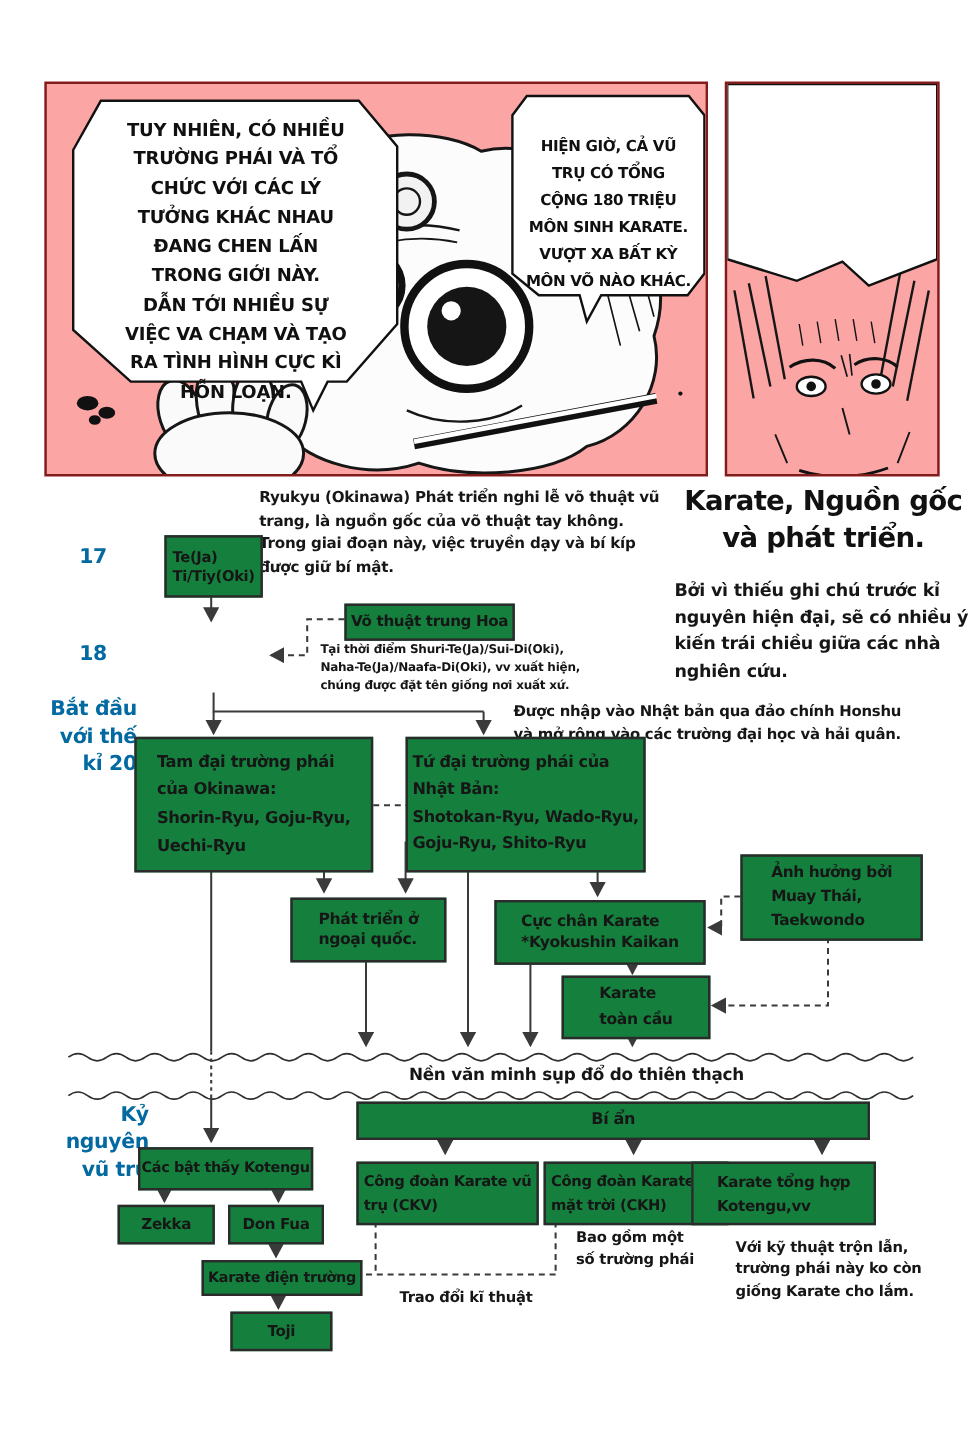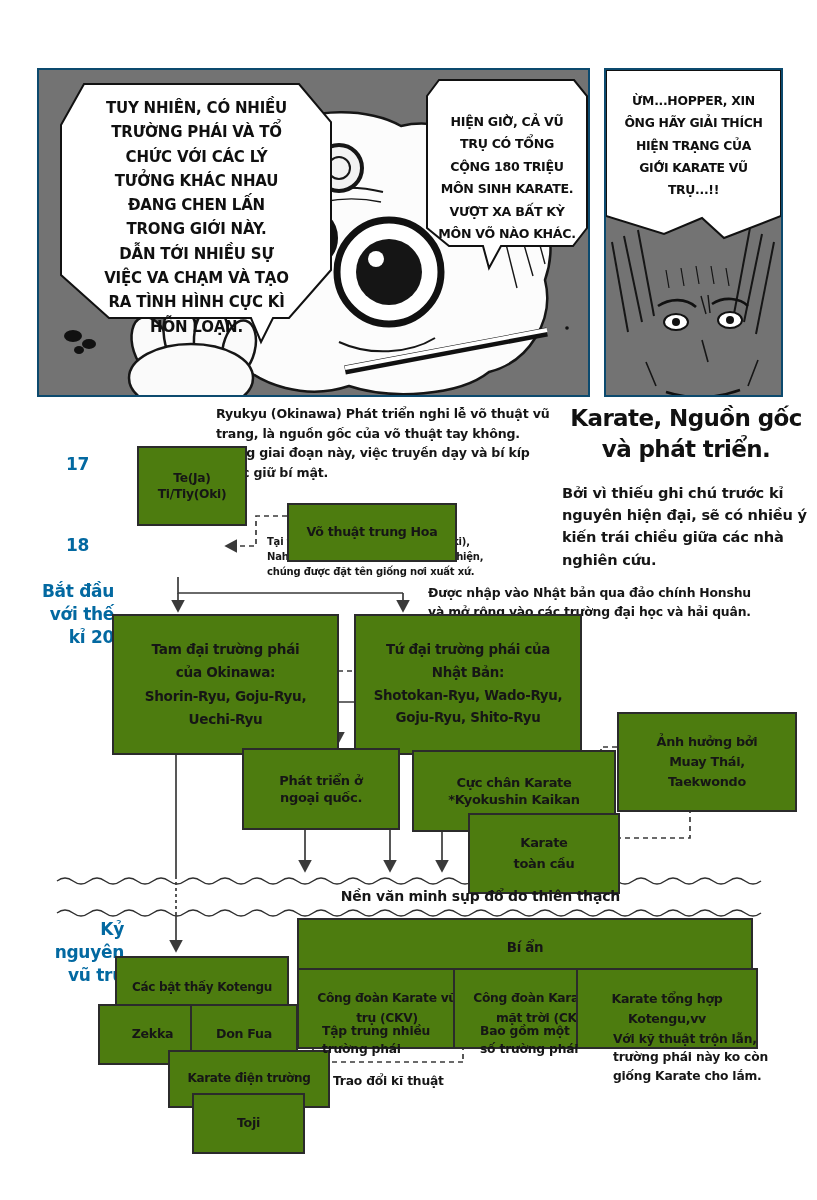--- a/index.html
+++ b/index.html
@@ -1,22 +1,22 @@
 <!DOCTYPE html>
 <html><head>
 <meta charset="utf-8">
 <style>
   html,body{margin:0;padding:0;background:#fff}
   #page{position:relative;width:817px;height:1200px;background:#fff;overflow:hidden;
         font-family:"DejaVu Sans",sans-serif;color:#1c1c1c}
-  .panel{position:absolute;border:2px solid #0c4a6e;background:#737373;overflow:hidden}
+  .panel{position:absolute;border:2px solid #7f1d1d;background:#fca5a5;overflow:hidden}
   .btext{position:absolute;font-weight:bold;text-align:center;white-space:pre-line;color:#101010;z-index:5}
-  .box{position:absolute;border:2px solid #2b2b2b;background:#4d7c0f;display:flex;align-items:center;
-       justify-content:center;text-align:center;font-weight:bold;white-space:pre-line;z-index:3;
-       color:#161616;line-height:1.32;letter-spacing:-0.3px;padding:14px}
+  .box{position:absolute;border:2px solid #2b2b2b;background:#15803d;display:flex;align-items:center;
+       justify-content:center;text-align:left;font-weight:bold;white-space:pre-line;z-index:3;
+       color:#161616;line-height:1.32;letter-spacing:-0.3px;padding:0}
   .note{position:absolute;font-weight:bold;color:#161616;white-space:pre-line;z-index:3;
         line-height:1.5;letter-spacing:-0.2px}
   .era{position:absolute;font-weight:bold;color:#0369a1;text-align:right;white-space:pre-line;
        z-index:3;font-size:17px;line-height:1.35;letter-spacing:-0.3px}
   .title{position:absolute;font-weight:bold;color:#111;text-align:center;white-space:pre-line;
          font-size:23px;line-height:1.35;letter-spacing:-0.6px;z-index:3}
   svg{position:absolute;left:0;top:0}
   #connectors{z-index:1;pointer-events:none}
   .ln{stroke:#3a3a3a;stroke-width:1.7;fill:none}
   .dash{stroke:#3a3a3a;stroke-width:1.7;fill:none;stroke-dasharray:5 4}
@@ -103,25 +103,20 @@
       <path d="M106,234 C118,226 134,228 142,236" fill="none" stroke="#111" stroke-width="2.6"></path>
       <ellipse cx="70" cy="252" rx="12" ry="8" fill="#fff" stroke="#111" stroke-width="2"></ellipse>
       <circle cx="70" cy="252" r="4" fill="#111"></circle>
       <ellipse cx="124" cy="250" rx="12" ry="8" fill="#fff" stroke="#111" stroke-width="2"></ellipse>
       <circle cx="124" cy="250" r="4" fill="#111"></circle>
       <path d="M95,226 l5,18 M102,225 l2,18" stroke="#161616" stroke-width="1.4"></path>
       <path d="M96,270 l6,22" stroke="#161616" stroke-width="1.6" fill="none"></path>
       <path d="M40,292 l10,24 M152,290 l-10,26" stroke="#161616" stroke-width="1.6"></path>
       <path d="M60,322 C85,330 112,328 134,320" fill="none" stroke="#111" stroke-width="2.4"></path>
     </svg>
-    <div class="btext" style="left:7px;top:20px;width:161px;font-size:12.4px;line-height:1.8;letter-spacing:-0.3px">ỪM...HOPPER, XIN
-ÔNG HÃY GIẢI THÍCH
-HIỆN TRẠNG CỦA
-GIỚI KARATE VŨ
-TRỤ...!!</div>
   </div>
 
   <svg id="connectors" width="817" height="1200" viewBox="0 0 817 1200">
     <defs>
       <marker id="arr" markerWidth="9" markerHeight="9" refX="6.5" refY="4" orient="auto">
         <path d="M0,0 L7.5,4 L0,8 z" fill="#3a3a3a"></path>
       </marker>
     </defs>
 
     <path class="wavy" d="M57,881 q8,-6 16,0 t16,0 t16,0 t16,0 t16,0 t16,0 t16,0 t16,0 t16,0 t16,0 t16,0 t16,0 t16,0 t16,0 t16,0 t16,0 t16,0 t16,0 t16,0 t16,0 t16,0 t16,0 t16,0 t16,0 t16,0 t16,0 t16,0 t16,0 t16,0 t16,0 t16,0 t16,0 t16,0 t16,0 t16,0 t16,0 t16,0 t16,0 t16,0 t16,0 t16,0 t16,0 t16,0 t16,0"></path>
@@ -179,21 +174,21 @@
   <div class="note" style="left:428px;top:584px;width:340px;font-size:12.4px">Được nhập vào Nhật bản qua đảo chính Honshu
 và mở rộng vào các trường đại học và hải quân.</div>
 
   <div class="box" style="left:137px;top:446px;width:78px;height:48px;font-size:12.3px">Te(Ja)
 Ti/Tiy(Oki)</div>
   <div class="box" style="left:287px;top:503px;width:138px;height:27px;font-size:12.6px">Võ thuật trung Hoa</div>
   <div class="box" style="left:112px;top:614px;width:195px;height:109px;font-size:13.6px;line-height:1.7">Tam đại trường phái
 của Okinawa:
 Shorin-Ryu, Goju-Ryu,
 Uechi-Ryu</div>
-  <div class="box" style="left:354px;top:614px;width:196px;height:109px;font-size:13.4px;line-height:1.7">Tứ đại trường phái của
+  <div class="box" style="left:338px;top:614px;width:196px;height:109px;font-size:13.4px;line-height:1.7">Tứ đại trường phái của
 Nhật Bản:
 Shotokan-Ryu, Wado-Ryu,
 Goju-Ryu, Shito-Ryu</div>
   <div class="box" style="left:242px;top:748px;width:126px;height:50px;font-size:13px">Phát triển ở
 ngoại quốc.</div>
   <div class="box" style="left:412px;top:750px;width:172px;height:50px;font-size:13px">Cực chân Karate
 *Kyokushin Kaikan</div>
   <div class="box" style="left:617px;top:712px;width:148px;height:68px;font-size:12.8px;line-height:1.55">Ảnh hưởng bởi
 Muay Thái,
 Taekwondo</div>
@@ -208,22 +203,20 @@
   <div class="box" style="left:190px;top:1004px;width:76px;height:29px;font-size:12.6px">Don Fua</div>
   <div class="box" style="left:168px;top:1050px;width:130px;height:26px;font-size:12px">Karate điện trường</div>
   <div class="box" style="left:192px;top:1093px;width:81px;height:29px;font-size:12.6px">Toji</div>
   <div class="box" style="left:297px;top:968px;width:148px;height:49px;font-size:12.3px;line-height:1.55">Công đoàn Karate vũ
 trụ (CKV)</div>
   <div class="box" style="left:453px;top:968px;width:150px;height:49px;font-size:12.3px;line-height:1.55">Công đoàn Karate Hệ
 mặt trời (CKH)</div>
   <div class="box" style="left:576px;top:968px;width:150px;height:49px;font-size:12.6px;line-height:1.55">Karate tổng hợp
 Kotengu,vv</div>
 
-  <div class="note" style="left:322px;top:1022px;width:130px;font-size:12.3px">Tập trung nhiều
-trường phái</div>
   <div class="note" style="left:480px;top:1022px;width:130px;font-size:12.3px">Bao gồm một
 số trường phái</div>
   <div class="note" style="left:613px;top:1030px;width:175px;font-size:12.3px">Với kỹ thuật trộn lẫn,
 trường phái này ko còn
 giống Karate cho lắm.</div>
   <div class="note" style="left:333px;top:1072px;width:130px;font-size:12.3px">Trao đổi kĩ thuật</div>
 
 </div>
 
 </body></html>

